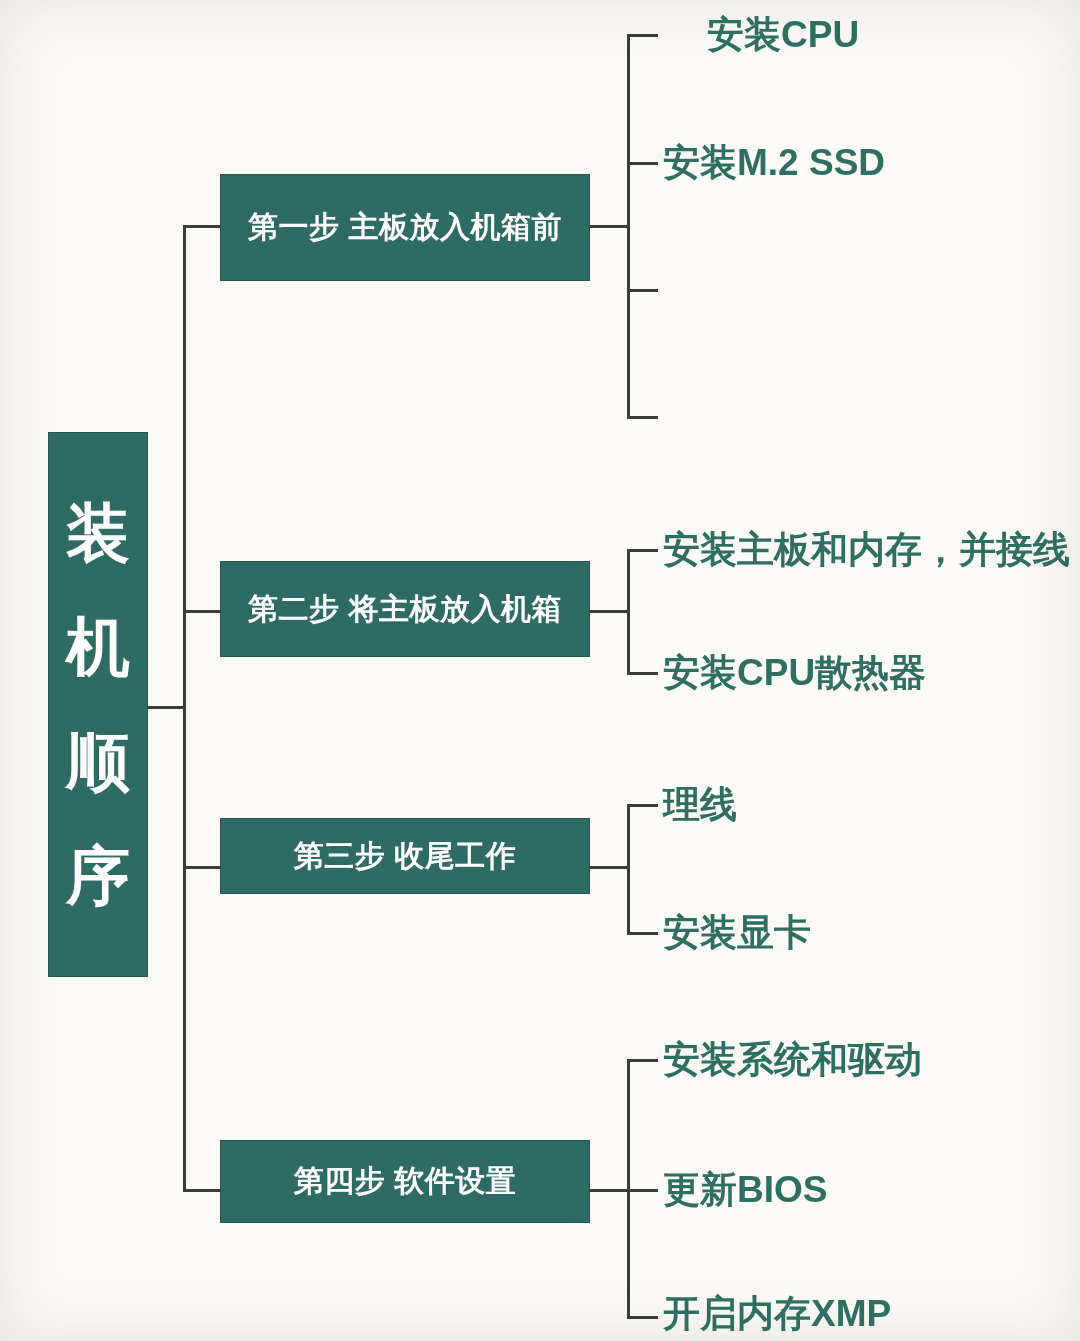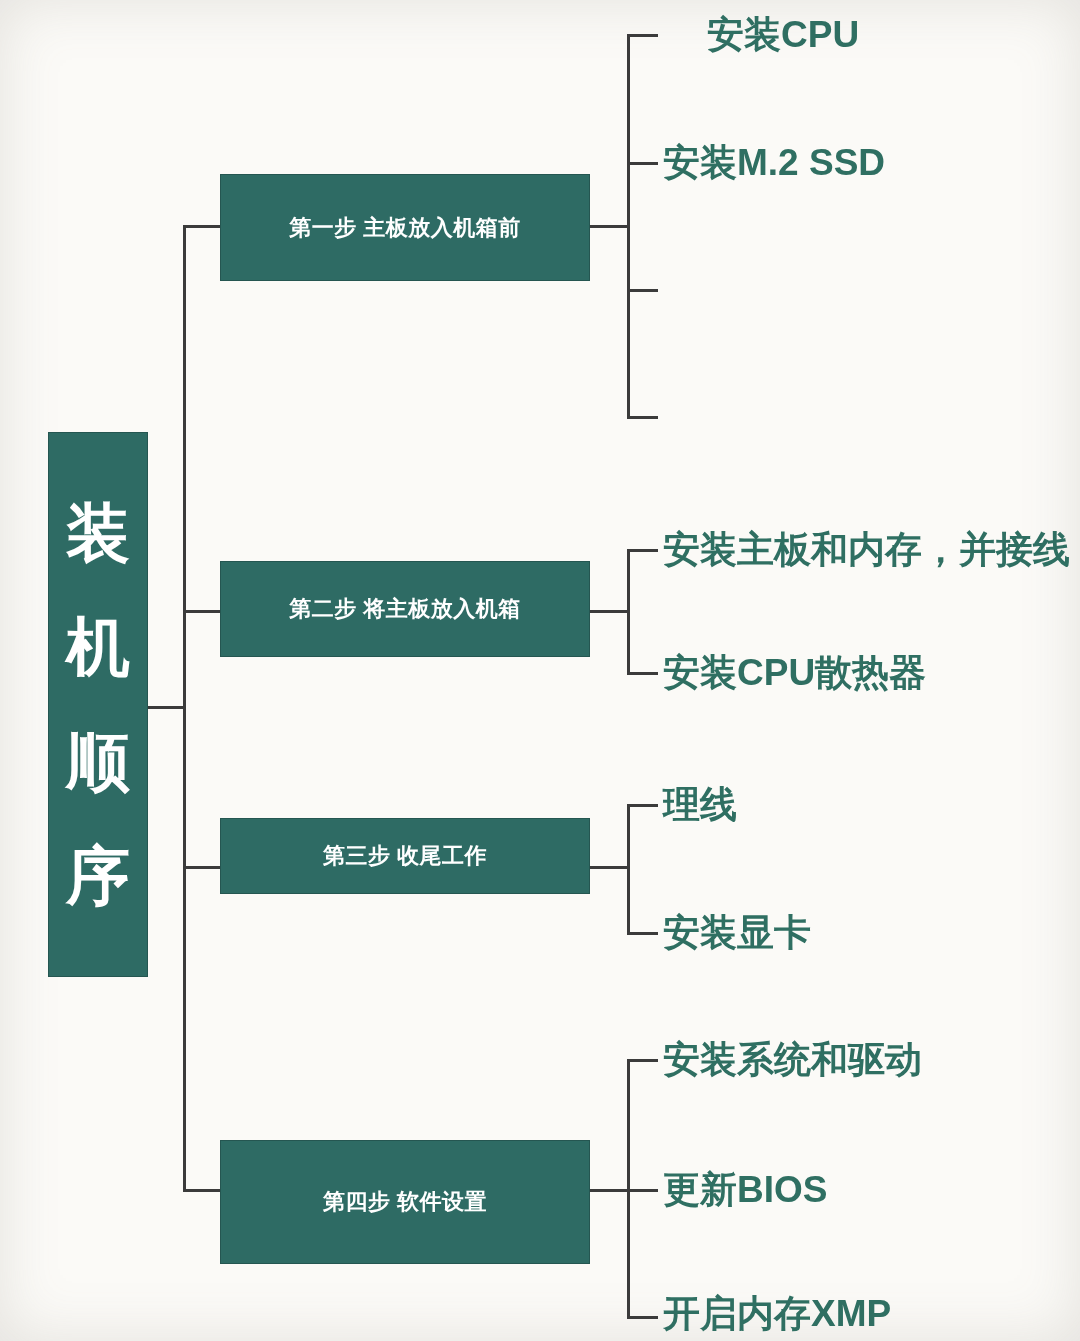--- a/index.html
+++ b/index.html
@@ -41,32 +41,32 @@
   }
   
   .step-box {
     position: absolute;
     left: 220px;
     width: 370px;
     background: #2e6b64;
     border: 1px solid rgba(20,50,46,0.35);
     box-sizing: border-box;
     color: #ffffff;
-    font-size: 22px;
+    font-size: 30px;
     font-weight: 800;
     display: flex;
     align-items: center;
     justify-content: center;
     white-space: nowrap;
     letter-spacing: 0.5px;
   }
   .s1 { top: 174px; height: 107px; }
   .s2 { top: 561px; height: 96px; }
   .s3 { top: 818px; height: 76px; }
-  .s4 { top: 1140px; height: 124px; }
+  .s4 { top: 1140px; height: 83px; }
   
   .hline, .vline {
     position: absolute;
     background: #3b3b3b;
   }
   .hline { height: 3px; }
   .vline { width: 3px; }
   
   .leaf {
     position: absolute;

